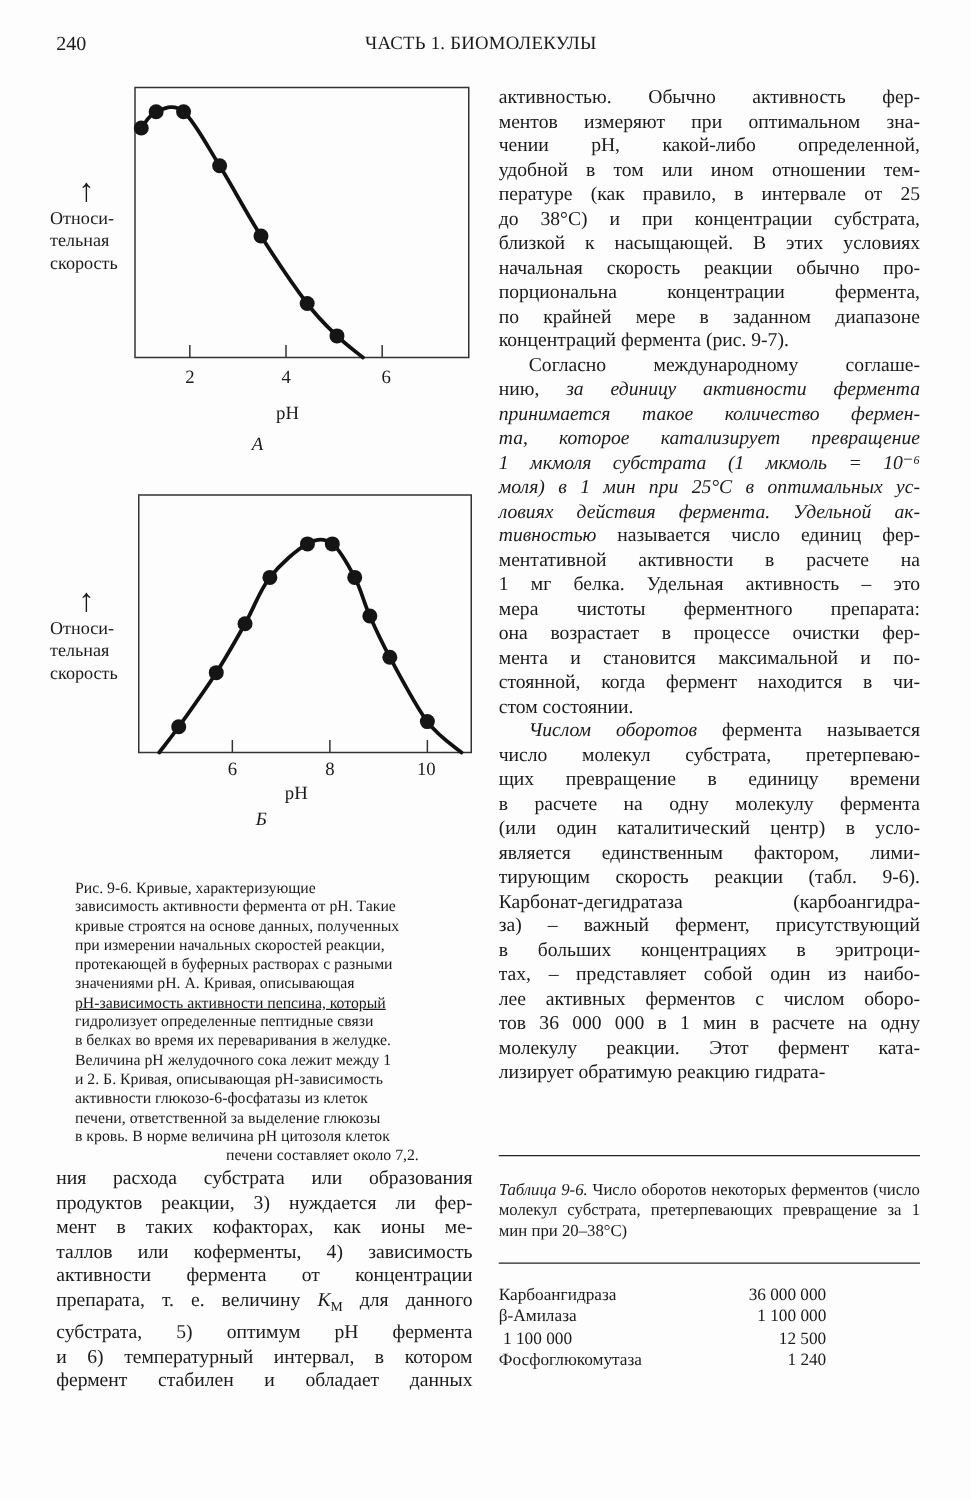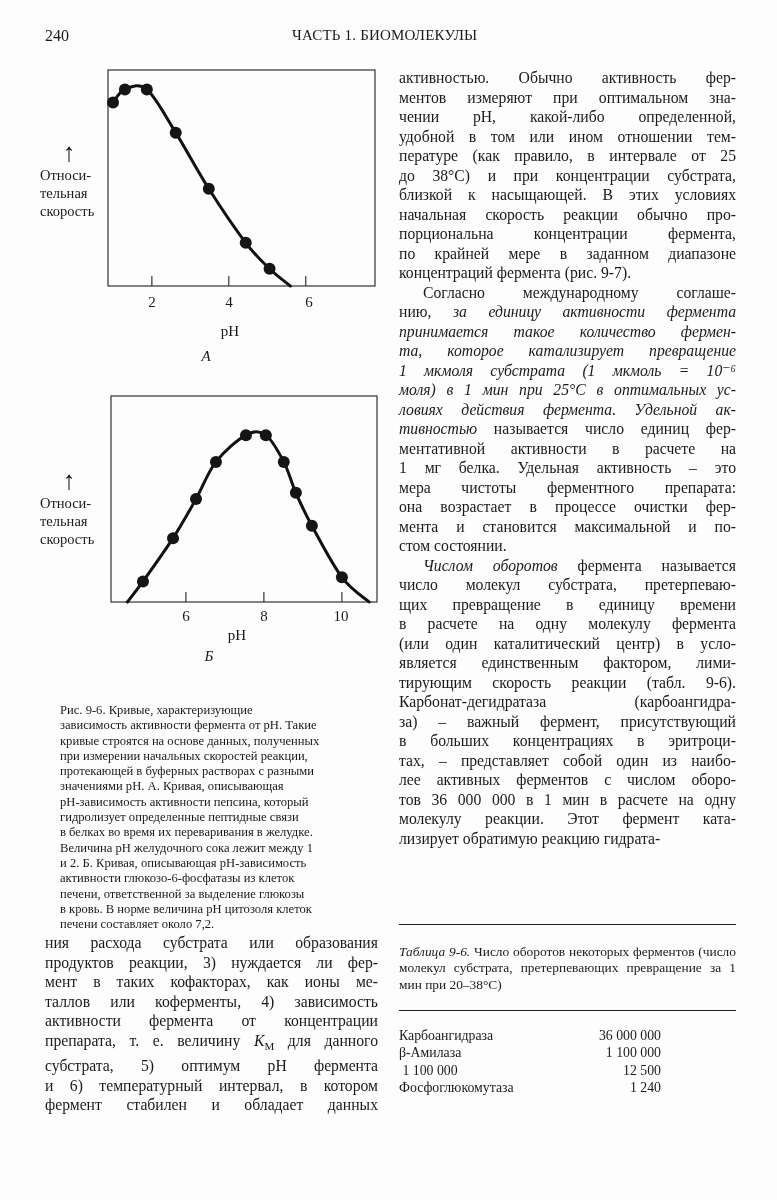--- a/index.html
+++ b/index.html
@@ -102,29 +102,29 @@
 </div>
 
 <div class="abs caption">
   <p id="caption-lines">
       <span style="display: block;">Рис. 9-6. Кривые, характеризующие</span>
       <span style="display: block;">зависимость активности фермента от pH. Такие</span>
       <span style="display: block;">кривые строятся на основе данных, полученных</span>
       <span style="display: block;">при измерении начальных скоростей реакции,</span>
       <span style="display: block;">протекающей в буферных растворах с разными</span>
       <span style="display: block;">значениями pH. А. Кривая, описывающая</span>
-      <span style="display: block;">pH-зависимость активности пепсина, который</span>
+      <span style="display: block; text-decoration: underline;">pH-зависимость активности пепсина, который</span>
       <span style="display: block;">гидролизует определенные пептидные связи</span>
       <span style="display: block;">в белках во время их переваривания в желудке.</span>
       <span style="display: block;">Величина pH желудочного сока лежит между 1</span>
       <span style="display: block;">и 2. Б. Кривая, описывающая pH-зависимость</span>
       <span style="display: block;">активности глюкозо-6-фосфатазы из клеток</span>
       <span style="display: block;">печени, ответственной за выделение глюкозы</span>
       <span style="display: block;">в кровь. В норме величина pH цитозоля клеток</span>
-      <span style="display: block;">печени составляет около 7,2.</span>
+      <span style="display: block; text-align: right;">печени составляет около 7,2.</span>
     </p>
 </div>
 
 <div class="abs col-left-bottom">
   <p class="just-line">ния расхода субстрата или образования</p>
   <p class="just-line">продуктов реакции, 3) нуждается ли фер-</p>
   <p class="just-line">мент в таких кофакторах, как ионы ме-</p>
   <p class="just-line">таллов или коферменты, 4) зависимость</p>
   <p class="just-line">активности фермента от концентрации</p>
   <p class="just-line"><span>препарата, т. е. величину </span><i>K</i><sub style="font-size:11px;">M</sub><span> для данного</span></p>
@@ -154,20 +154,21 @@
       <p class="just-line"><i>та, которое катализирует превращение</i></p>
       <p class="just-line"><i>1 мкмоля субстрата (1 мкмоль = 10⁻⁶</i></p>
       <p class="just-line"><i>моля) в 1 мин при 25°C в оптимальных ус-</i></p>
       <p class="just-line"><i>ловиях действия фермента. Удельной ак-</i></p>
       <p class="just-line"><i>тивностью</i><span> называется число единиц фер-</span></p>
       <p class="just-line"><span>ментативной активности в расчете на</span></p>
       <p class="just-line"><span>1 мг белка. Удельная активность – это</span></p>
       <p class="just-line"><span>мера чистоты ферментного препарата:</span></p>
       <p class="just-line"><span>она возрастает в процессе очистки фер-</span></p>
       <p class="just-line"><span>мента и становится максимальной и по-</span></p>
+      <p class="just-line"><span>стоянной, когда фермент находится в чи-</span></p>
       <p><span>стом состоянии.</span></p>
     </div>
   <div id="para3">
       <p class="just-line indent"><i>Числом оборотов</i><span> фермента называется</span></p>
       <p class="just-line"><span>число молекул субстрата, претерпеваю-</span></p>
       <p class="just-line"><span>щих превращение в единицу времени</span></p>
       <p class="just-line"><span>в расчете на одну молекулу фермента</span></p>
       <p class="just-line"><span>(или один каталитический центр) в усло-</span></p>
       <p class="just-line"><span>является единственным фактором, лими-</span></p>
       <p class="just-line"><span>тирующим скорость реакции (табл. 9-6).</span></p>

